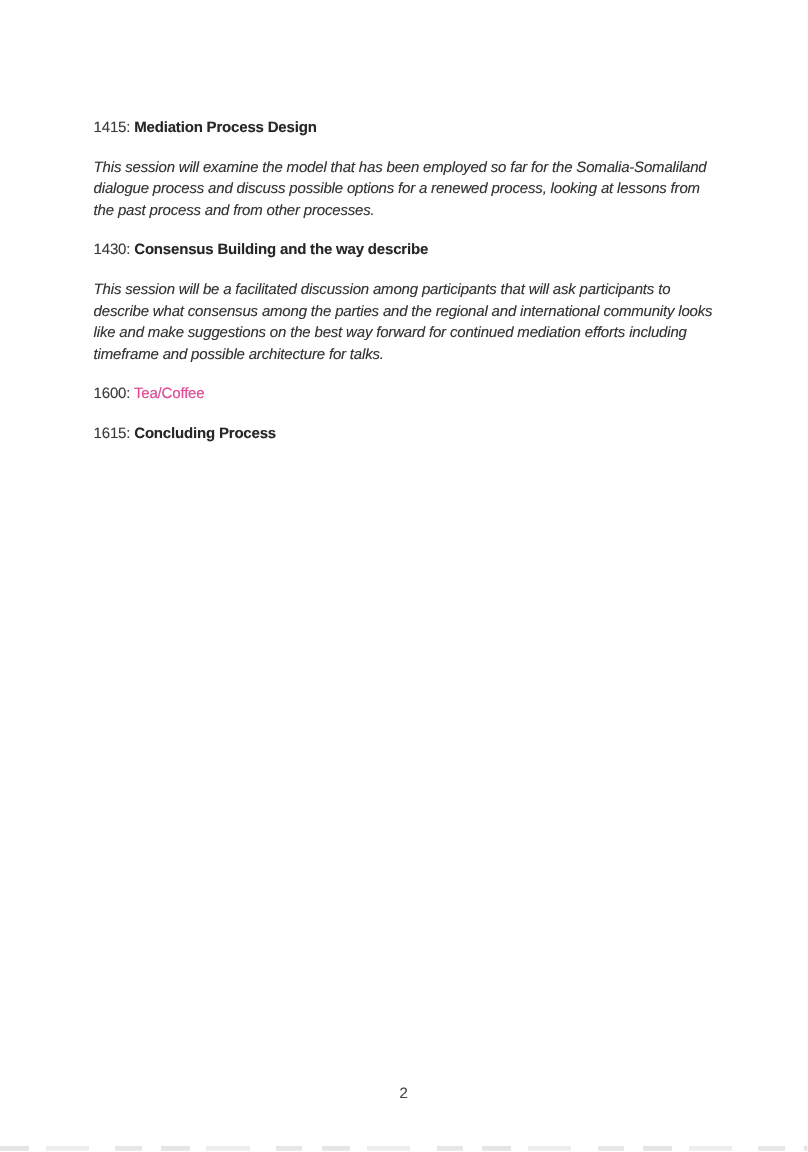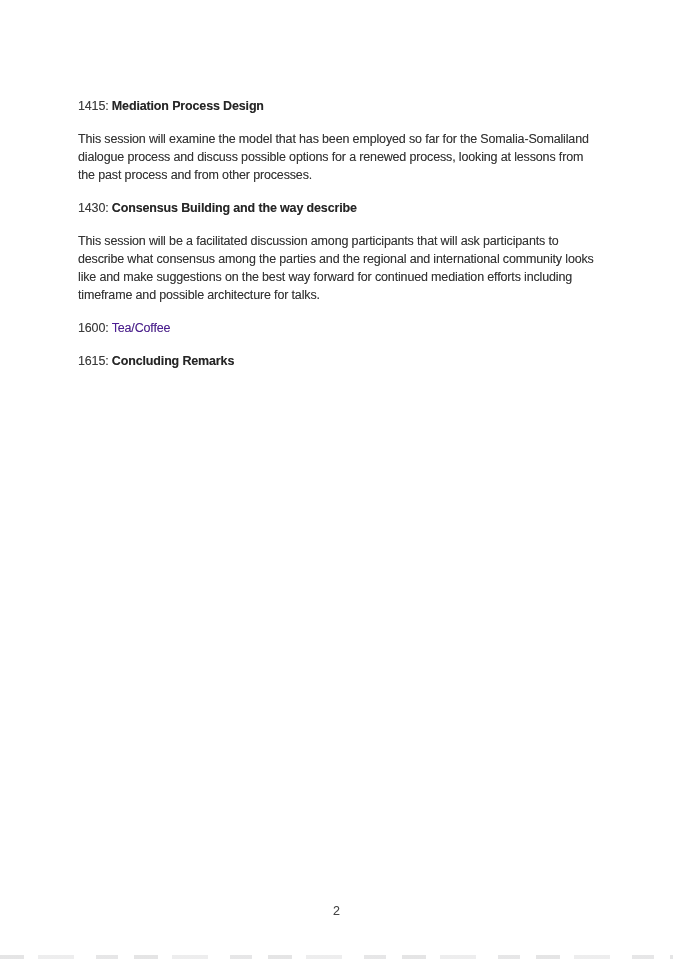--- a/index.html
+++ b/index.html
@@ -26,23 +26,24 @@
     letter-spacing: -0.15px;
     color: #3a3a3a;
     text-shadow: 0 0 0.6px rgba(70,70,70,0.45);
   }
   .agenda-line { margin: 0 0 15px 0; }
   .time { color: #3c3c3c; }
   .session-title {
     font-weight: 700;
     color: #262626;
   }
-  .session-suffix { color: #4c1d95; }
+  .session-suffix { color: #ec4899; }
   .session-desc {
     margin: 0 0 15px 0;
+    font-style: italic;
     color: #333333;
   }
   .page-number {
     position: absolute;
     top: 904px;
     left: 0;
     width: 100%;
     text-align: center;
     font-size: 12.5px;
     color: #454545;
@@ -74,21 +75,21 @@
     <p class="agenda-line"><span class="time">1415: </span><span class="session-title">Mediation Process Design</span><span class="session-suffix"></span></p>
 
     <p class="session-desc">This session will examine the model that has been employed so far for the Somalia-Somaliland dialogue process and discuss possible options for a renewed process, looking at lessons from the past process and from other processes.</p>
 
     <p class="agenda-line"><span class="time">1430: </span><span class="session-title">Consensus Building and the way describe</span><span class="session-suffix"></span></p>
 
     <p class="session-desc">This session will be a facilitated discussion among participants that will ask participants to describe what consensus among the parties and the regional and international community looks like and make suggestions on the best way forward for continued mediation efforts including timeframe and possible architecture for talks.</p>
 
     <p class="agenda-line"><span class="time">1600: </span><span class="session-title"></span><span class="session-suffix">Tea/Coffee</span></p>
 
-    <p class="agenda-line"><span class="time">1615: </span><span class="session-title">Concluding Remarks</span><span class="session-suffix"></span></p>
+    <p class="agenda-line"><span class="time">1615: </span><span class="session-title">Concluding Process</span><span class="session-suffix"></span></p>
 
 
   </div>
 
   <div class="page-number">2</div>
 
   <div class="scan-edge"></div>
 </div>
 
 </body></html>

